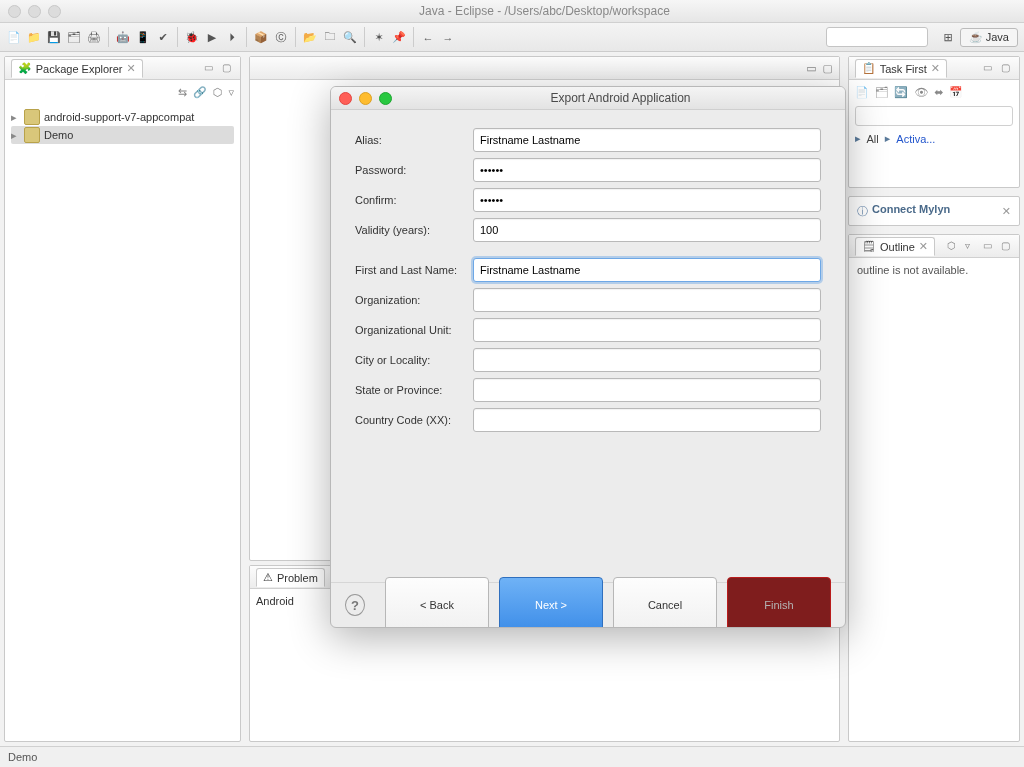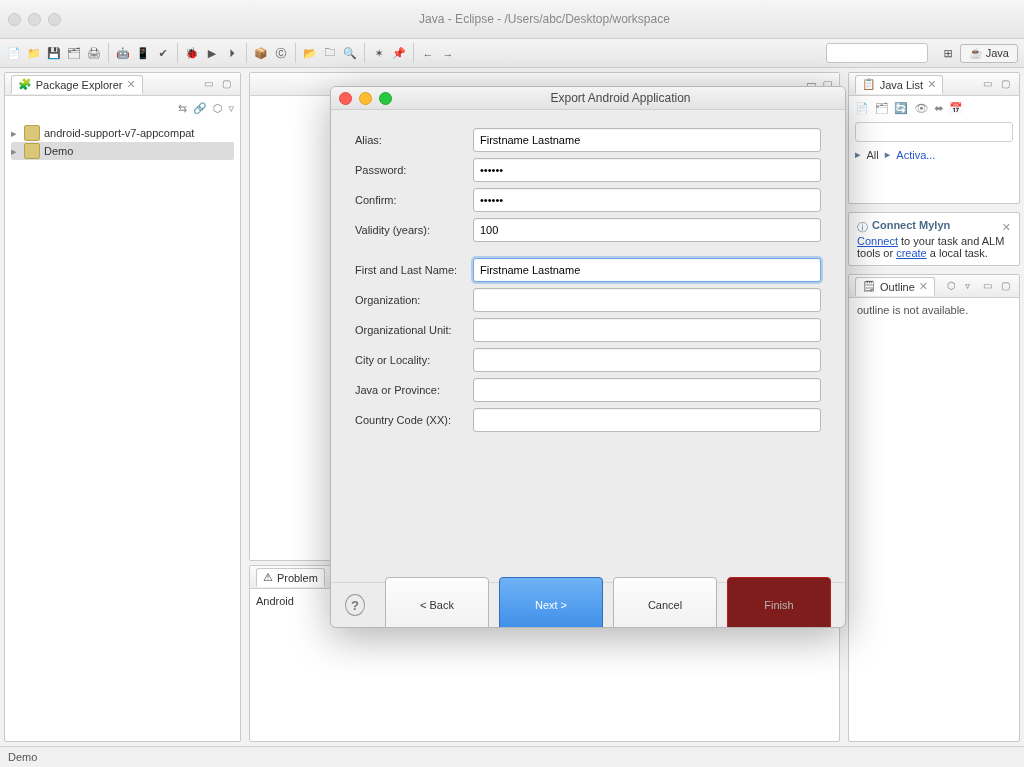--- a/index.html
+++ b/index.html
@@ -1,17 +1,17 @@
 <!DOCTYPE html>
 <html><head>
 <meta charset="utf-8">
 <style>
 html,body{margin:0;padding:0;font-family:"Lucida Grande","Helvetica Neue",Arial,sans-serif;font-size:11px;color:#333;background:#fff;height:100%;}
 body{width:1024px;height:767px;overflow:hidden;position:relative;display:flex;flex-direction:column;background:#ececec;}
-.titlebar{height:22px;background:linear-gradient(#f6f6f6,#e6e6e6);display:flex;align-items:center;padding:8px 8px;font-size:12px;color:#888;border-bottom:1px solid #d0d0d0;}
+.titlebar{height:22px;background:linear-gradient(#f6f6f6,#e6e6e6);display:flex;align-items:center;padding:0 8px;font-size:12px;color:#888;border-bottom:1px solid #d0d0d0;}
 .traffic{display:flex;gap:7px;margin-right:12px;}
 .traffic span{width:11px;height:11px;border-radius:50%;background:#dcdcdc;border:1px solid #c8c8c8;display:inline-block;}
 .titlebar .t{flex:1;text-align:center;}
 .toolbar{height:28px;background:linear-gradient(#f4f4f4,#e8e8e8);border-bottom:1px solid #ccc;display:flex;align-items:center;padding:0 6px;gap:4px;}
 .tb-ico{width:16px;height:16px;border-radius:2px;display:inline-flex;align-items:center;justify-content:center;font-size:11px;color:#555;}
 .tb-sep{width:1px;height:20px;background:#ccc;margin:0 2px;}
 .search{margin-left:auto;width:100px;height:18px;background:#fff;border:1px solid #c4c4c4;border-radius:3px;}
 .persp{display:flex;gap:4px;margin-left:8px;align-items:center;}
 .persp .pbtn{padding:2px 8px;border:1px solid #bbb;border-radius:3px;background:#f5f5f5;display:flex;align-items:center;gap:3px;font-size:11px;}
 
@@ -188,21 +188,21 @@
         <span>Android</span>
       </div>
     </div>
   </div>
 
   <div class="right">
     <div class="view tasklist">
       <div class="view-tabbar">
         <div class="view-tab active">
           <span>📋</span>
-          <span>Java List</span>
+          <span>Task First</span>
           <span style="color:#999;">✕</span>
         </div>
         <div class="mini-icons">
           <span>▭</span>
           <span>▢</span>
         </div>
       </div>
       <div class="view-toolbar" style="flex-wrap:wrap;justify-content:flex-start;">
         <span>📄</span>
         <span>🗂</span>
@@ -219,23 +219,20 @@
         <a>Activa...</a>
       </div>
     </div>
 
     <div class="mylyn">
       <div style="display:flex;align-items:center;">
         <span style="color:#6a8aae;margin-right:4px;">ⓘ</span>
         <h4>Connect Mylyn</h4>
         <span style="margin-left:auto;color:#999;">✕</span>
       </div>
-      <div>
-        <a>Connect</a><span> to your task and ALM tools or </span><a>create</a><span> a local task.</span>
-      </div>
     </div>
 
     <div class="view" style="flex:1;">
       <div class="view-tabbar">
         <div class="view-tab active">
           <span>🗒</span>
           <span>Outline</span>
           <span style="color:#999;">✕</span>
         </div>
         <div class="mini-icons">
@@ -293,21 +290,21 @@
     </div>
     <div class="form-row">
       <label>Organizational Unit:</label>
       <input value="" style="">
     </div>
     <div class="form-row">
       <label>City or Locality:</label>
       <input value="" style="">
     </div>
     <div class="form-row">
-      <label>Java or Province:</label>
+      <label>State or Province:</label>
       <input value="" style="">
     </div>
     <div class="form-row">
       <label>Country Code (XX):</label>
       <input value="" style="">
     </div>
   </div>
   <div class="dlg-footer">
     <div class="help">?</div>
     <div class="spacer"></div>

